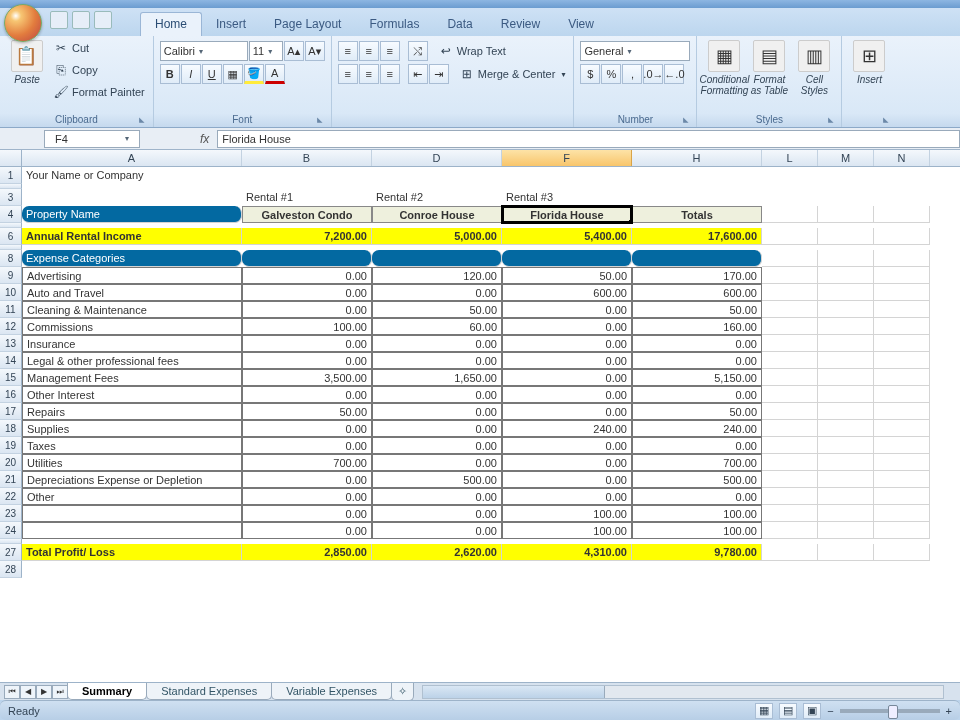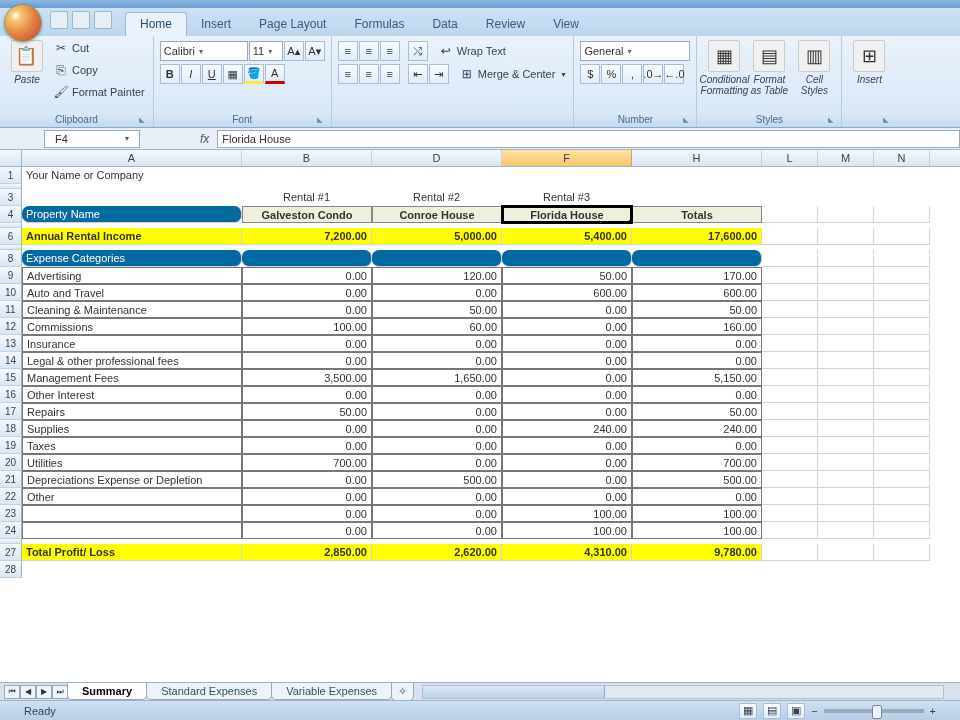--- a/index.html
+++ b/index.html
@@ -6,21 +6,21 @@
 body { width: 960px; height: 720px; overflow: hidden; background: #bcd4ec; font-size: 11px; color: #333; }
 
 
 .titlebar { height: 8px; background: linear-gradient(#8db6e2,#6b9cd0); }
 
 
 .topstrip { height: 28px; background: linear-gradient(#cee1f5,#bcd6ee); display: flex; align-items: flex-end; position: relative; }
 .office-btn { position: absolute; left: 4px; top: -4px; width: 38px; height: 38px; border-radius: 50%; background: radial-gradient(circle at 30% 30%, #fff, #f7c673 15%, #e27c3e 55%, #b44 100%); border: 1px solid #7a6; box-shadow: 0 1px 3px rgba(0,0,0,.3); z-index: 5;}
 .qat { margin-left: 50px; display:flex; gap:4px; align-items:center; height:100%; padding-bottom:4px;}
 .qat-btn { width:18px; height:18px; background:#e6eef8; border:1px solid #9bb; border-radius:2px;}
-.tabs { display: flex; margin-left: 13px; align-items: flex-end; height: 100%; }
+.tabs { display: flex; margin-left: 28px; align-items: flex-end; height: 100%; }
 .tab { padding: 4px 14px 5px; font-size: 12px; color: #3b5a82; cursor: pointer; border-top-left-radius:3px; border-top-right-radius:3px;}
 .tab.active { background: #eaf2fb; border: 1px solid #9ab6d6; border-bottom: none; color: #2b4d74; font-weight: 500; }
 
 
 .ribbon { height: 92px; background: linear-gradient(#eaf2fb,#d9e8f7 85%, #c5d9ee); border-bottom: 1px solid #8ca9c8; display: flex; }
 .group { border-right: 1px solid #b5cbe1; padding: 2px 6px 1px; display: flex; flex-direction: column; position:relative; }
 .group-body { flex: 1; display: flex; align-items: flex-start; gap: 3px; }
 .group-label { text-align: center; font-size: 10px; color: #4a6a8f; padding: 1px 0; position:relative;}
 .group-label::after { content:"◢"; font-size:7px; position:absolute; right:2px; bottom:2px; color:#6b88a8; transform:scaleX(-1);}
 .big-btn { display: flex; flex-direction: column; align-items: center; width: 42px; padding-top:2px; cursor:pointer; }
@@ -51,37 +51,37 @@
 .grid-body { position:absolute; top:17px; bottom:0; left:0; right:0; overflow:hidden;}
 .row { display:flex; height:17px; }
 .row.short { height:5px; }
 .rowhdr { width:22px; background:linear-gradient(#f4f8fc,#dbe6f2); border-right:1px solid #9db3c9; border-bottom:1px solid #c3d2e1; text-align:center; font-size:10px; color:#345; line-height:17px;}
 .cell { border-right:1px solid #d4d4d4; border-bottom:1px solid #d4d4d4; padding:0 4px; font-size:11px; line-height:16px; overflow:hidden; white-space:nowrap; background:#fff;}
 .noborder .cell { border-right:1px solid transparent; border-bottom:1px solid transparent;}
 .hdr-dark { background:#0369a1; color:#fff; font-weight:normal;border-radius:7px;}
 .hdr-green { background:#eef0dd; font-weight:bold; text-align:center; border:1px solid #888;}
 .yellow { background:#ffff00; font-weight:bold;}
 .num { text-align:right;}
-.center{text-align:center;}
+.center{}
 .b-all{border:1px solid #777;}
 .sel-cell { outline:3px solid #000; outline-offset:-2px; position:relative;}
 .sel-cell::after{content:""; position:absolute; right:-3px; bottom:-3px; width:5px; height:5px; background:#000;}
 
 
 .tabbar { position:absolute; bottom:20px; left:0; right:0; height:18px; background:#d7e2ee; border-top:1px solid #9db3c9; display:flex; align-items:center; font-size:11px;}
 .navset{display:flex; margin-left:4px;}
 .navbtn{width:16px;height:14px;border:1px solid #9ab;background:#eef4fa;display:flex;align-items:center;justify-content:center;font-size:8px;cursor:pointer;}
 .stab { padding:2px 14px; background:#eef3f8; border:1px solid #9ab; border-top:none; margin-left:-1px; border-bottom-left-radius:5px;border-bottom-right-radius:5px; cursor:pointer; color:#356;}
 .stab.active{background:#fff; font-weight:bold; color:#000;}
 .hscroll{flex:1; margin:0 16px 0 8px;}
 .hscroll-track{height:14px;background:#e2e8ef;border:1px solid #b0c0d0;position:relative;}
 .hscroll-thumb{position:absolute;left:0;top:0;bottom:0;width:35%;background:linear-gradient(#dae7f4,#bcd2e8);border-right:1px solid #9ab;}
 
 
-.status { position:absolute; bottom:0; left:0; right:0; height:20px; background:linear-gradient(#cfe0f1,#b7cee6); border-top:1px solid #9db3c9; display:flex; align-items:center; padding:0 24px; font-size:11px; color:#345;}
+.status { position:absolute; bottom:0; left:0; right:0; height:20px; background:linear-gradient(#cfe0f1,#b7cee6); border-top:1px solid #9db3c9; display:flex; align-items:center; padding:0 8px; font-size:11px; color:#345;border-radius:6px;}
 .zoom{margin-left:auto; display:flex; align-items:center; gap:6px;}
 .slider{width:100px;height:4px;background:#9ab;position:relative;}
 .slider::before{content:"";position:absolute;left:48%;top:-4px;width:8px;height:12px;background:#eef;border:1px solid #789;border-radius:2px;}
 
 
 .cA{width:220px;} .cB{width:130px;} .cD{width:130px;} .cF{width:130px;} .cH{width:130px;}
 .cL{width:56px;} .cM{width:56px;} .cN{width:56px;}
 </style>
 </head>
 <body>

